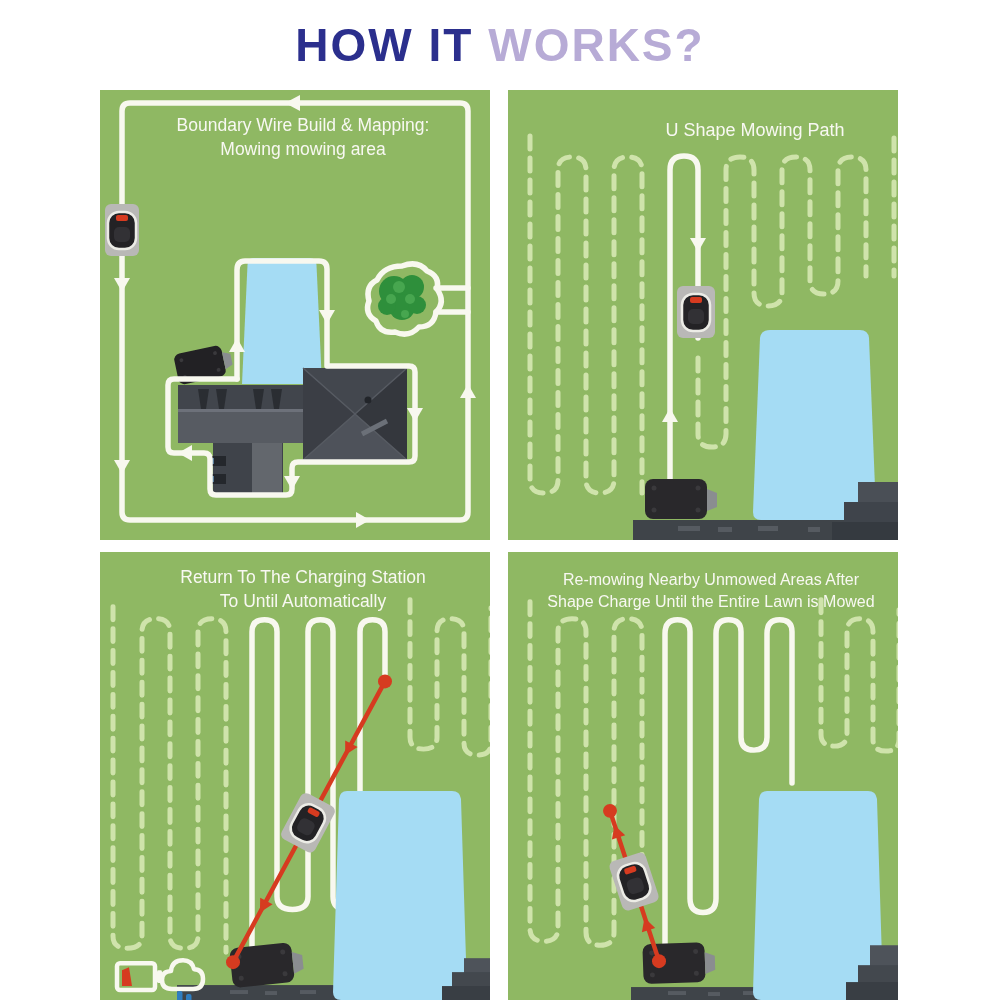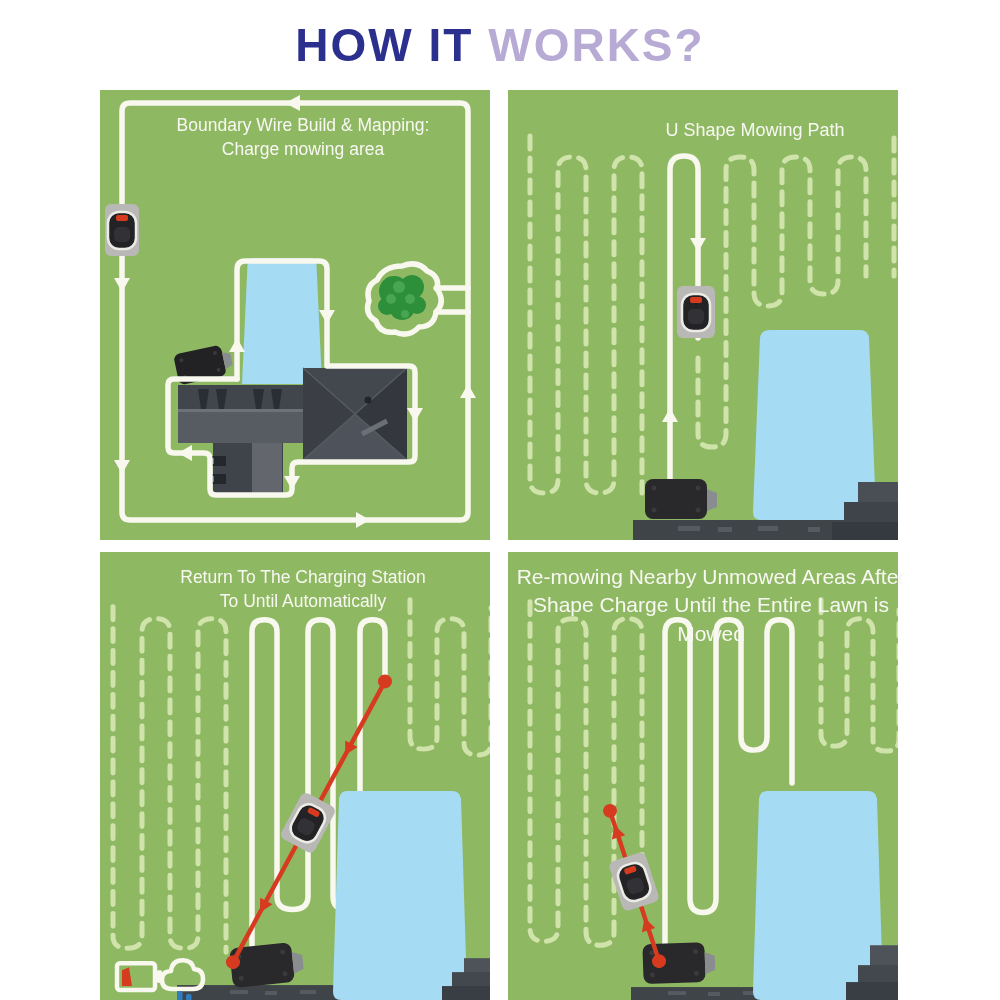--- a/index.html
+++ b/index.html
@@ -12,21 +12,21 @@
   .panel svg{display:block;}
   #panel-boundary{left:100px;top:90px;height:450px;}
   #panel-ushape{left:508px;top:90px;height:450px;}
   #panel-return{left:100px;top:552px;height:448px;}
   #panel-remow{left:508px;top:552px;height:448px;}
   .panel-title{position:absolute;left:0;width:100%;text-align:center;color:#f8f8f2;
                font-weight:400;line-height:1.35;pointer-events:none;margin-left:8px;}
   #panel-boundary .panel-title{top:24px;font-size:17.5px;}
   #panel-ushape .panel-title{top:28px;font-size:18px;padding-left:44px;}
   #panel-return .panel-title{top:14px;font-size:17.5px;}
-  #panel-remow .panel-title{top:11px;font-size:21px;}
+  #panel-remow .panel-title{top:17px;font-size:16px;}
   .wire{fill:none;stroke:#f8f8ef;stroke-width:5.5;stroke-linecap:round;stroke-linejoin:round;}
   .dash{fill:none;stroke:#cfe3ab;stroke-width:5;stroke-linecap:round;stroke-linejoin:round;stroke-dasharray:13 9;}
   .warrow{fill:#f8f8ef;}
   .redline{fill:none;stroke:#d63b20;stroke-width:4.5;stroke-linecap:round;}
   .reddot{fill:#d63b20;} .redarrow{fill:#d63b20;}
 </style>
 </head>
 <body>
 
 <div class="stage">
@@ -111,21 +111,21 @@
 
       <g transform="translate(22,140)">
         <rect x="-17" y="-26" width="34" height="52" rx="6" fill="#b9b8b6"></rect>
         <rect x="-14" y="-18" width="28" height="37" rx="11" fill="#232225" stroke="#ecece6" stroke-width="2.5"></rect>
         <rect x="-6" y="-15" width="12" height="6" rx="2" fill="#d63b20"></rect>
         <rect x="-8" y="-3" width="16" height="15" rx="5" fill="#323135"></rect>
       </g>
     </svg>
     <div class="panel-title">
       <span>Boundary Wire Build &amp; Mapping:</span><br>
-      <span>Charge mowing area</span>
+      <span>Mowing mowing area</span>
     </div>
   </div>
 
   <div class="panel" id="panel-ushape">
     <svg width="390" height="450" viewBox="0 0 390 450">
       <rect x="0" y="0" width="390" height="450" fill="#8fb863"></rect>
 
       <g>
         <path class="dash" d="M22,46 V390 Q22,403 36,403 Q50,403 50,390 V80 Q50,67 64,67 Q78,67 78,80 V390 Q78,403 92,403 Q106,403 106,390 V80 Q106,67 120,67 Q134,67 134,80 V403"></path>
         <path class="dash" d="M190,268 V344 Q190,357 204,357 Q218,357 218,344 V80 Q218,67 232,67 Q246,67 246,80 V203 Q246,216 260,216 Q274,216 274,203 V80 Q274,67 288,67 Q302,67 302,80 V191 Q302,204 316,204 Q330,204 330,191 V80 Q330,67 344,67 Q358,67 358,80 V186"></path>

